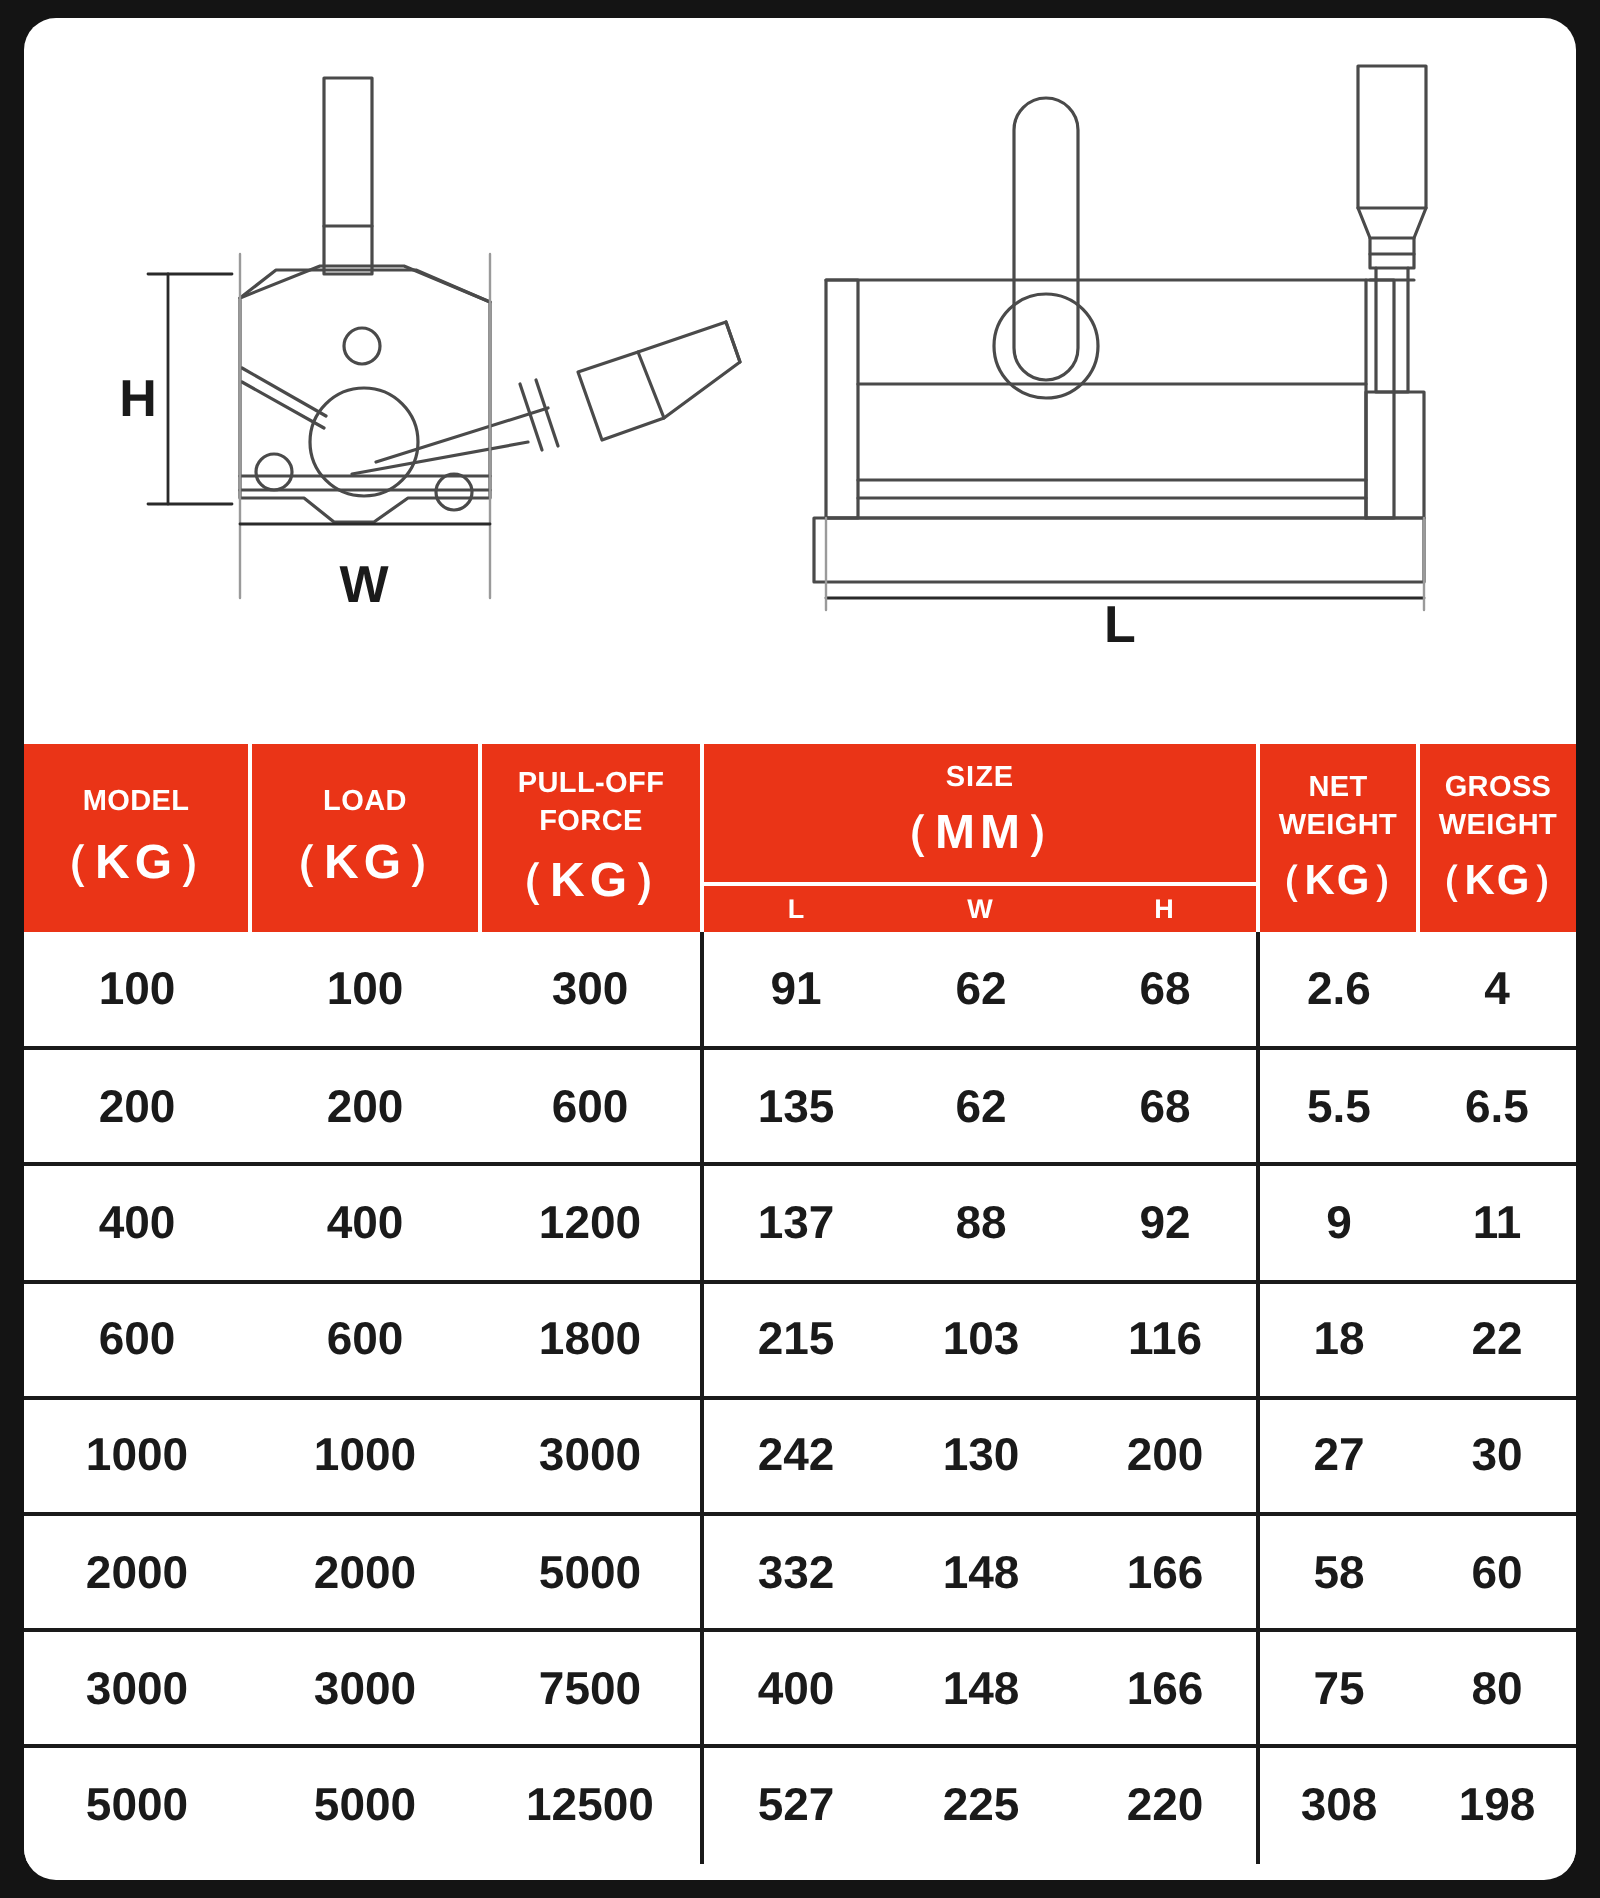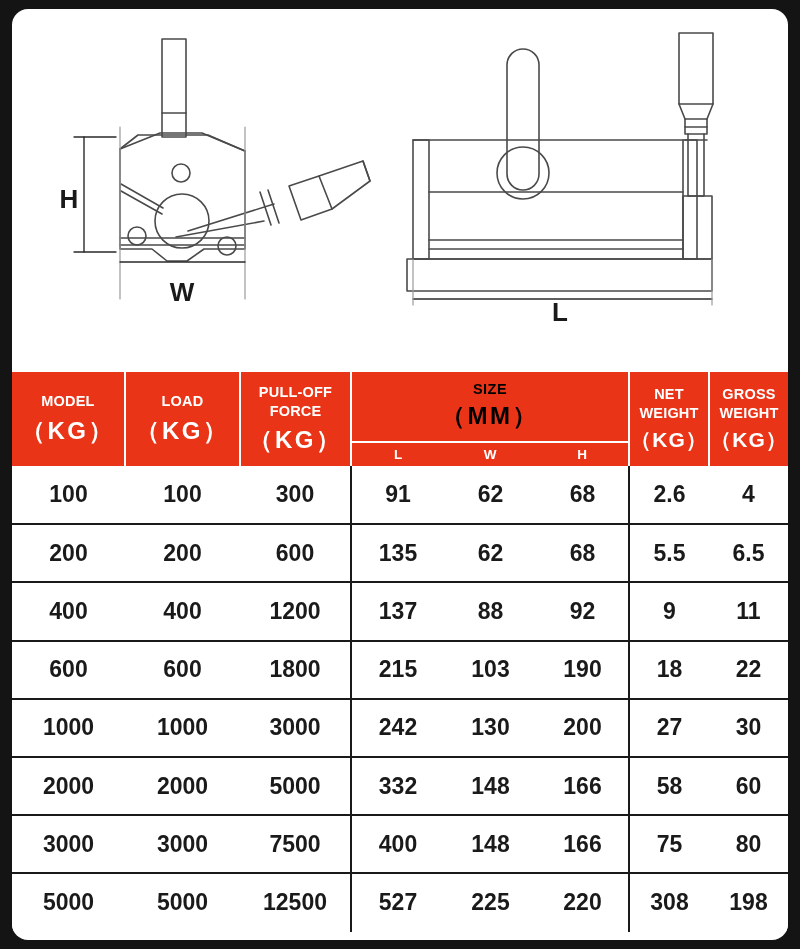--- a/index.html
+++ b/index.html
@@ -92,21 +92,21 @@
     border-right: 2px solid #ffffff;
     padding: 0;
     vertical-align: top;
   }
   .size-top {
     height: 71px;
     display: flex;
     flex-direction: column;
     align-items: center;
     justify-content: center;
-    color: #000000;
+    color: #ffffff;
     border-bottom: 2px solid #ffffff;
     box-sizing: border-box;
   }
   .size-top .t1 { font-size: 14.5px; font-weight: bold; letter-spacing: 0.5px; }
   .size-top .t2 { font-size: 24px; font-weight: bold; letter-spacing: 2.5px; margin-top: 3px; }
   .size-sub {
     height: 23px;
     display: flex;
     color: #fff;
     box-sizing: border-box;
@@ -317,21 +317,21 @@
               <td>92</td>
               <td class="sep-left">9</td>
               <td>11</td>
             </tr>
             <tr class="brow">
               <td>600</td>
               <td>600</td>
               <td>1800</td>
               <td class="sep-left">215</td>
               <td>103</td>
-              <td>190</td>
+              <td>116</td>
               <td class="sep-left">18</td>
               <td>22</td>
             </tr>
             <tr class="brow">
               <td>1000</td>
               <td>1000</td>
               <td>3000</td>
               <td class="sep-left">242</td>
               <td>130</td>
               <td>200</td>

